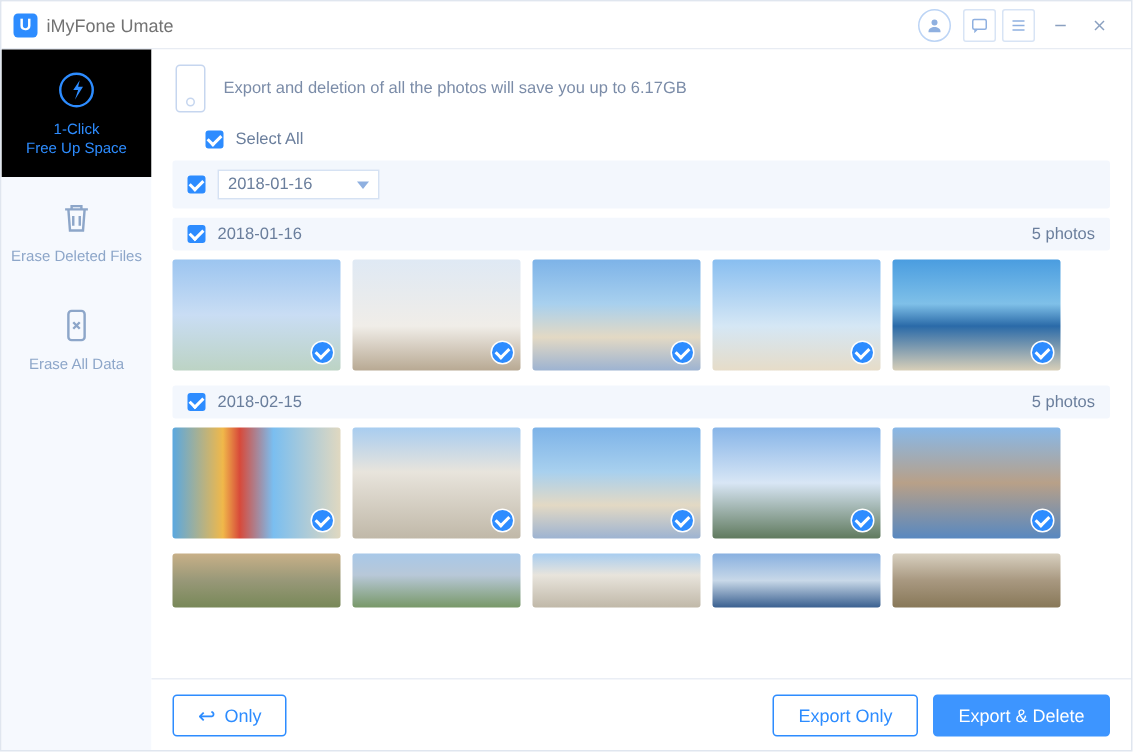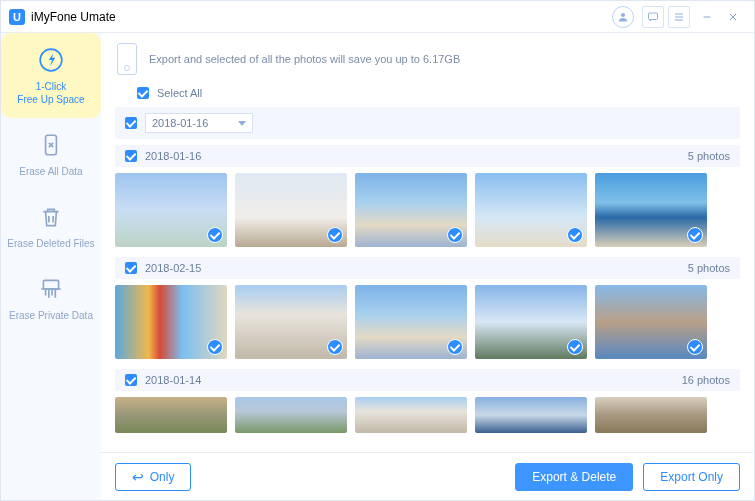--- a/index.html
+++ b/index.html
@@ -1,33 +1,33 @@
 <!DOCTYPE html>
 <html><head>
 <meta charset="utf-8">
 <style>
   * { box-sizing: border-box; margin: 0; padding: 0; font-family: "Segoe UI", Arial, sans-serif; }
   body { width: 755px; height: 501px; overflow: hidden; background: #fff; font-size: 12px; color: #333; border:1px solid #e0e6ef;}
   
   
   .titlebar { height: 32px; background: #fff; border-bottom: 1px solid #e8ecf3; display: flex; align-items: center; padding: 0 8px; }
   .titlebar .logo { width: 16px; height: 16px; background: #2d8cff; border-radius: 3px; color: #fff; font-weight: bold; font-size: 11px; display: flex; align-items: center; justify-content: center; margin-right: 6px; }
-  .titlebar .title { font-size: 12px; color: #000000; }
+  .titlebar .title { font-size: 12px; color: #737373; }
   .titlebar .spacer { flex: 1; }
   .titlebar .tbtn { width: 26px; height: 22px; display: flex; align-items: center; justify-content: center; color: #8aa0c0; cursor: pointer; }
   .titlebar .avatar { width: 22px; height: 22px; border: 1.5px solid #bcd4f5; border-radius: 50%; display:flex; align-items:center; justify-content:center; margin-right:8px; cursor:pointer;}
   .titlebar .avatar svg { width:12px; height:12px; }
   .titlebar .iconbtn { width:22px; height:22px; border:1px solid #d8e4f5; display:flex; align-items:center; justify-content:center; margin-right:4px; cursor:pointer; border-radius:2px;}
   
   .body { display: flex; height: calc(100% - 32px); }
   
   
   .sidebar { width: 100px; background: #f6f9fe; display: flex; flex-direction: column; }
   .sidebar .item { display: flex; flex-direction: column; align-items: center; justify-content: center; padding: 12px 4px; color: #8da6c9; font-size: 10px; text-align: center; line-height: 1.3; cursor: pointer; }
-  .sidebar .item.active { background: #fef9c3; color: #2d8cff; border-radius: 10px; }
+  .sidebar .item.active { background: #000000; color: #2d8cff; }
   .sidebar .item .icon { width: 30px; height: 30px; display: flex; align-items: center; justify-content: center; margin-bottom: 5px; }
   .sidebar .item .icon svg { width: 26px; height: 26px; stroke: currentColor; fill: none; stroke-width: 1.5; }
   
   
   .main { flex: 1; display: flex; flex-direction: column; background: #fff; position: relative; }
   
   .info { display: flex; align-items: center; padding: 10px 16px 8px; gap: 12px; }
   .info .phone { width: 20px; height: 32px; border: 1.5px solid #c6d6ef; border-radius: 3px; position: relative; }
   .info .phone::after { content:""; position:absolute; bottom:3px; left:50%; transform:translateX(-50%); width:4px; height:4px; border:1px solid #c6d6ef; border-radius:50%;}
   .info .text { color: #7b8ca8; font-size: 11px; line-height: 1.5; }
@@ -126,50 +126,41 @@
             <circle cx="12" cy="12" r="10"></circle>
             <path d="M14 6l-4 6h3l-2 6 5-8h-3z" fill="currentColor" stroke="none"></path>
           </svg>
       </div>
       <span style="white-space:pre-line">1-Click
 Free Up Space</span>
     </div>
     <div class="item">
       <div class="icon">
         <svg viewBox="0 0 24 24">
+            <path d="M5 7h14M9 7V5h6v2M7 7l1 13h8l1-13M10 11v6M14 11v6"></path>
+          </svg>
+      </div>
+      <span>Erase Deleted Files</span>
+    </div>
+    <div class="item">
+      <div class="icon">
+        <svg viewBox="0 0 24 24">
             <rect x="7" y="3" width="10" height="18" rx="2"></rect>
             <path d="M10 10l4 4m0-4l-4 4"></path>
           </svg>
       </div>
       <span>Erase All Data</span>
-    </div>
-    <div class="item">
-      <div class="icon">
-        <svg viewBox="0 0 24 24">
-            <path d="M5 7h14M9 7V5h6v2M7 7l1 13h8l1-13M10 11v6M14 11v6"></path>
-          </svg>
-      </div>
-      <span>Erase Deleted Files</span>
-    </div>
-    <div class="item">
-      <div class="icon">
-        <svg viewBox="0 0 24 24">
-            <rect x="5" y="4" width="14" height="8" rx="1"></rect>
-            <path d="M3 12h18M7 12v6M10 12v8M13 12v6M16 12v8"></path>
-          </svg>
-      </div>
-      <span>Erase Private Data</span>
     </div>
   </div>
 
   <div class="main">
     <div class="info">
       <div class="phone"></div>
       <div class="text">
-        <div><span>Export and selected of all the photos will save you up to </span><span>6.17GB</span></div>
+        <div><span>Export and deletion of all the photos will save you up to </span><span>6.17GB</span></div>
       </div>
     </div>
 
     <div class="selectall">
       <div class="checkbox"></div>
       <span>Select All</span>
     </div>
 
     <div class="dropdown-row">
       <div class="checkbox"></div>
@@ -220,41 +211,36 @@
             <div class="badge"></div>
           </div>
         <div class="thumb sky2">
             <div class="badge"></div>
           </div>
         <div class="thumb rock">
             <div class="badge"></div>
           </div>
       </div>
 
-      <div class="group-head">
-        <div class="checkbox"></div>
-        <span>2018-01-14</span>
-        <span class="count">16 photos</span>
-      </div>
       <div class="thumbs">
         <div class="thumb autumn partial"></div>
         <div class="thumb hill partial"></div>
         <div class="thumb town partial"></div>
         <div class="thumb dome partial"></div>
         <div class="thumb road partial"></div>
       </div>
     </div>
 
     <div class="footer">
       <div class="btn back">
         <span class="back-arrow">↩</span>
         <span>Only</span>
       </div>
       <div class="spacer"></div>
+      <div class="btn export">
+        <span>Export Only</span>
+      </div>
       <div class="btn primary">
         <span>Export &amp; Delete</span>
       </div>
-      <div class="btn export">
-        <span>Export Only</span>
-      </div>
     </div>
   </div>
 </div>
 
 </body></html>

